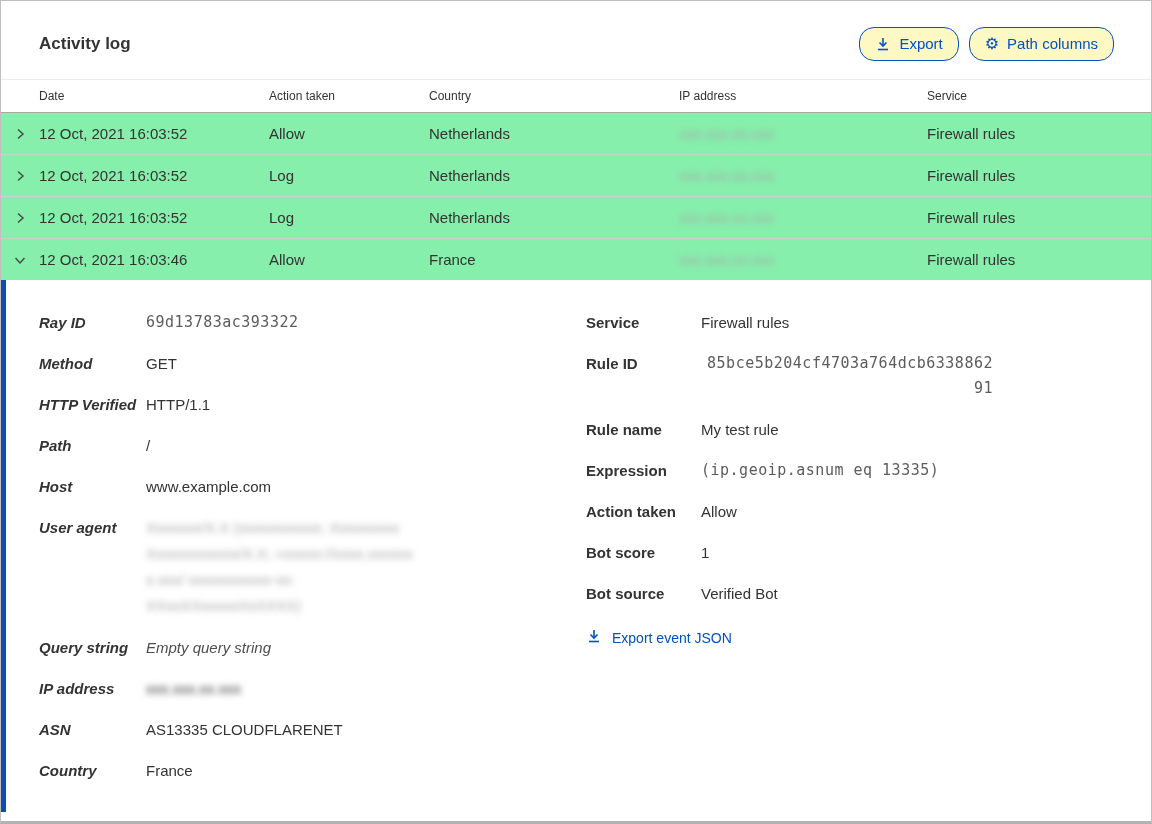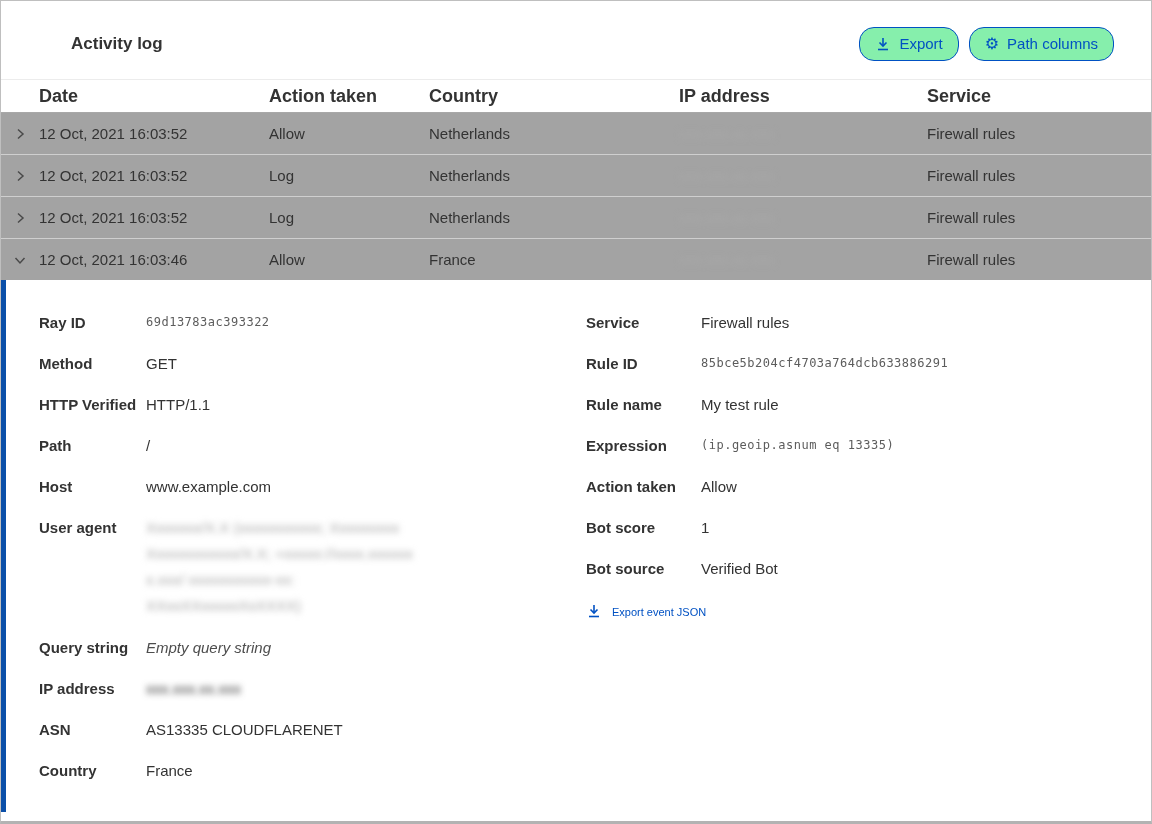--- a/index.html
+++ b/index.html
@@ -17,34 +17,33 @@
     border: 1px solid #bfbfbf;
     border-bottom: 3px solid #b3b3b3;
     overflow: hidden;
   }
   
   .topbar {
     display: flex;
     align-items: center;
     justify-content: space-between;
     padding: 26px 37px 18px 38px;
-    margin-left: 32px;
   }
   .page-title {
     font-size: 17px;
     font-weight: 700;
     color: #333333;
   }
   .topbar-actions { display: flex; gap: 10px; }
   .btn {
     display: inline-flex;
     align-items: center;
     gap: 8px;
     border: 1px solid #0051c3;
-    background: #86efac;
+    background: #fef9c3;
     color: #0051c3;
     font-family: inherit;
     font-size: 15px;
     padding: 7px 15px;
     border-radius: 15px;
     cursor: pointer;
     line-height: 18px;
     justify-content: flex-end;
   }
   .btn svg { display: block; }
@@ -56,29 +55,29 @@
   
   .grid-row {
     display: grid;
     grid-template-columns: 38px 230px 160px 250px 248px 1fr;
     align-items: center;
     width: 100%;
   }
   .thead {
     border-top: 1px solid #ececec;
     height: 33px;
-    font-weight: 700;
-    font-size: 18px;
+    font-weight: 400;
+    font-size: 12px;
     color: #333333;
   }
   .trow {
     height: 42px;
     border-top: 1px solid #cfcfcf;
     cursor: pointer;
-    background: #a3a3a3;
+    background: #86efac;
   }
   .thead + .trow { border-top: 1px solid #a8a8a8; }
   .cell-chevron {
     display: flex;
     align-items: center;
     justify-content: center;
   }
   .cell-chevron svg { display: block; }
   .redacted {
     color: #a9a9a9;
@@ -94,39 +93,40 @@
     padding: 30px 0 0 33px; 
     display: flex;
   }
   .details-left { width: 547px; flex: none; }
   .details-right { flex: 1; }
   .detail-row {
     display: flex;
     margin-bottom: 16px;
     line-height: 25px;
   }
-  .details-left .detail-label { width: 107px; flex: none; }
+  .details-left .detail-label { width: 107px; flex: none; font-style: italic; }
   .details-right .detail-label { width: 115px; flex: none; }
   .detail-label { font-weight: 700; color: #333333; }
   .detail-value { color: #333333; }
   .mono {
     font-family: "DejaVu Sans Mono", "Liberation Mono", monospace;
-    font-size: 12px;
+    font-size: 15px;
     letter-spacing: 0.5px;
     color: #5c5c5c;
+    text-align: right;
   }
   .wrap-id { max-width: 292px; word-break: break-all; }
   .italic { font-style: italic; color: #4d4d4d; }
   .ua-line { display: block; line-height: 26px; }
   .link {
     display: inline-flex;
     align-items: center;
     gap: 10px;
     color: #0051c3;
-    font-size: 11px;
+    font-size: 14px;
     margin-top: 6px;
     cursor: pointer;
     text-decoration: none;
   }
 </style>
 </head>
 <body>
 
 <div class="page">
 

